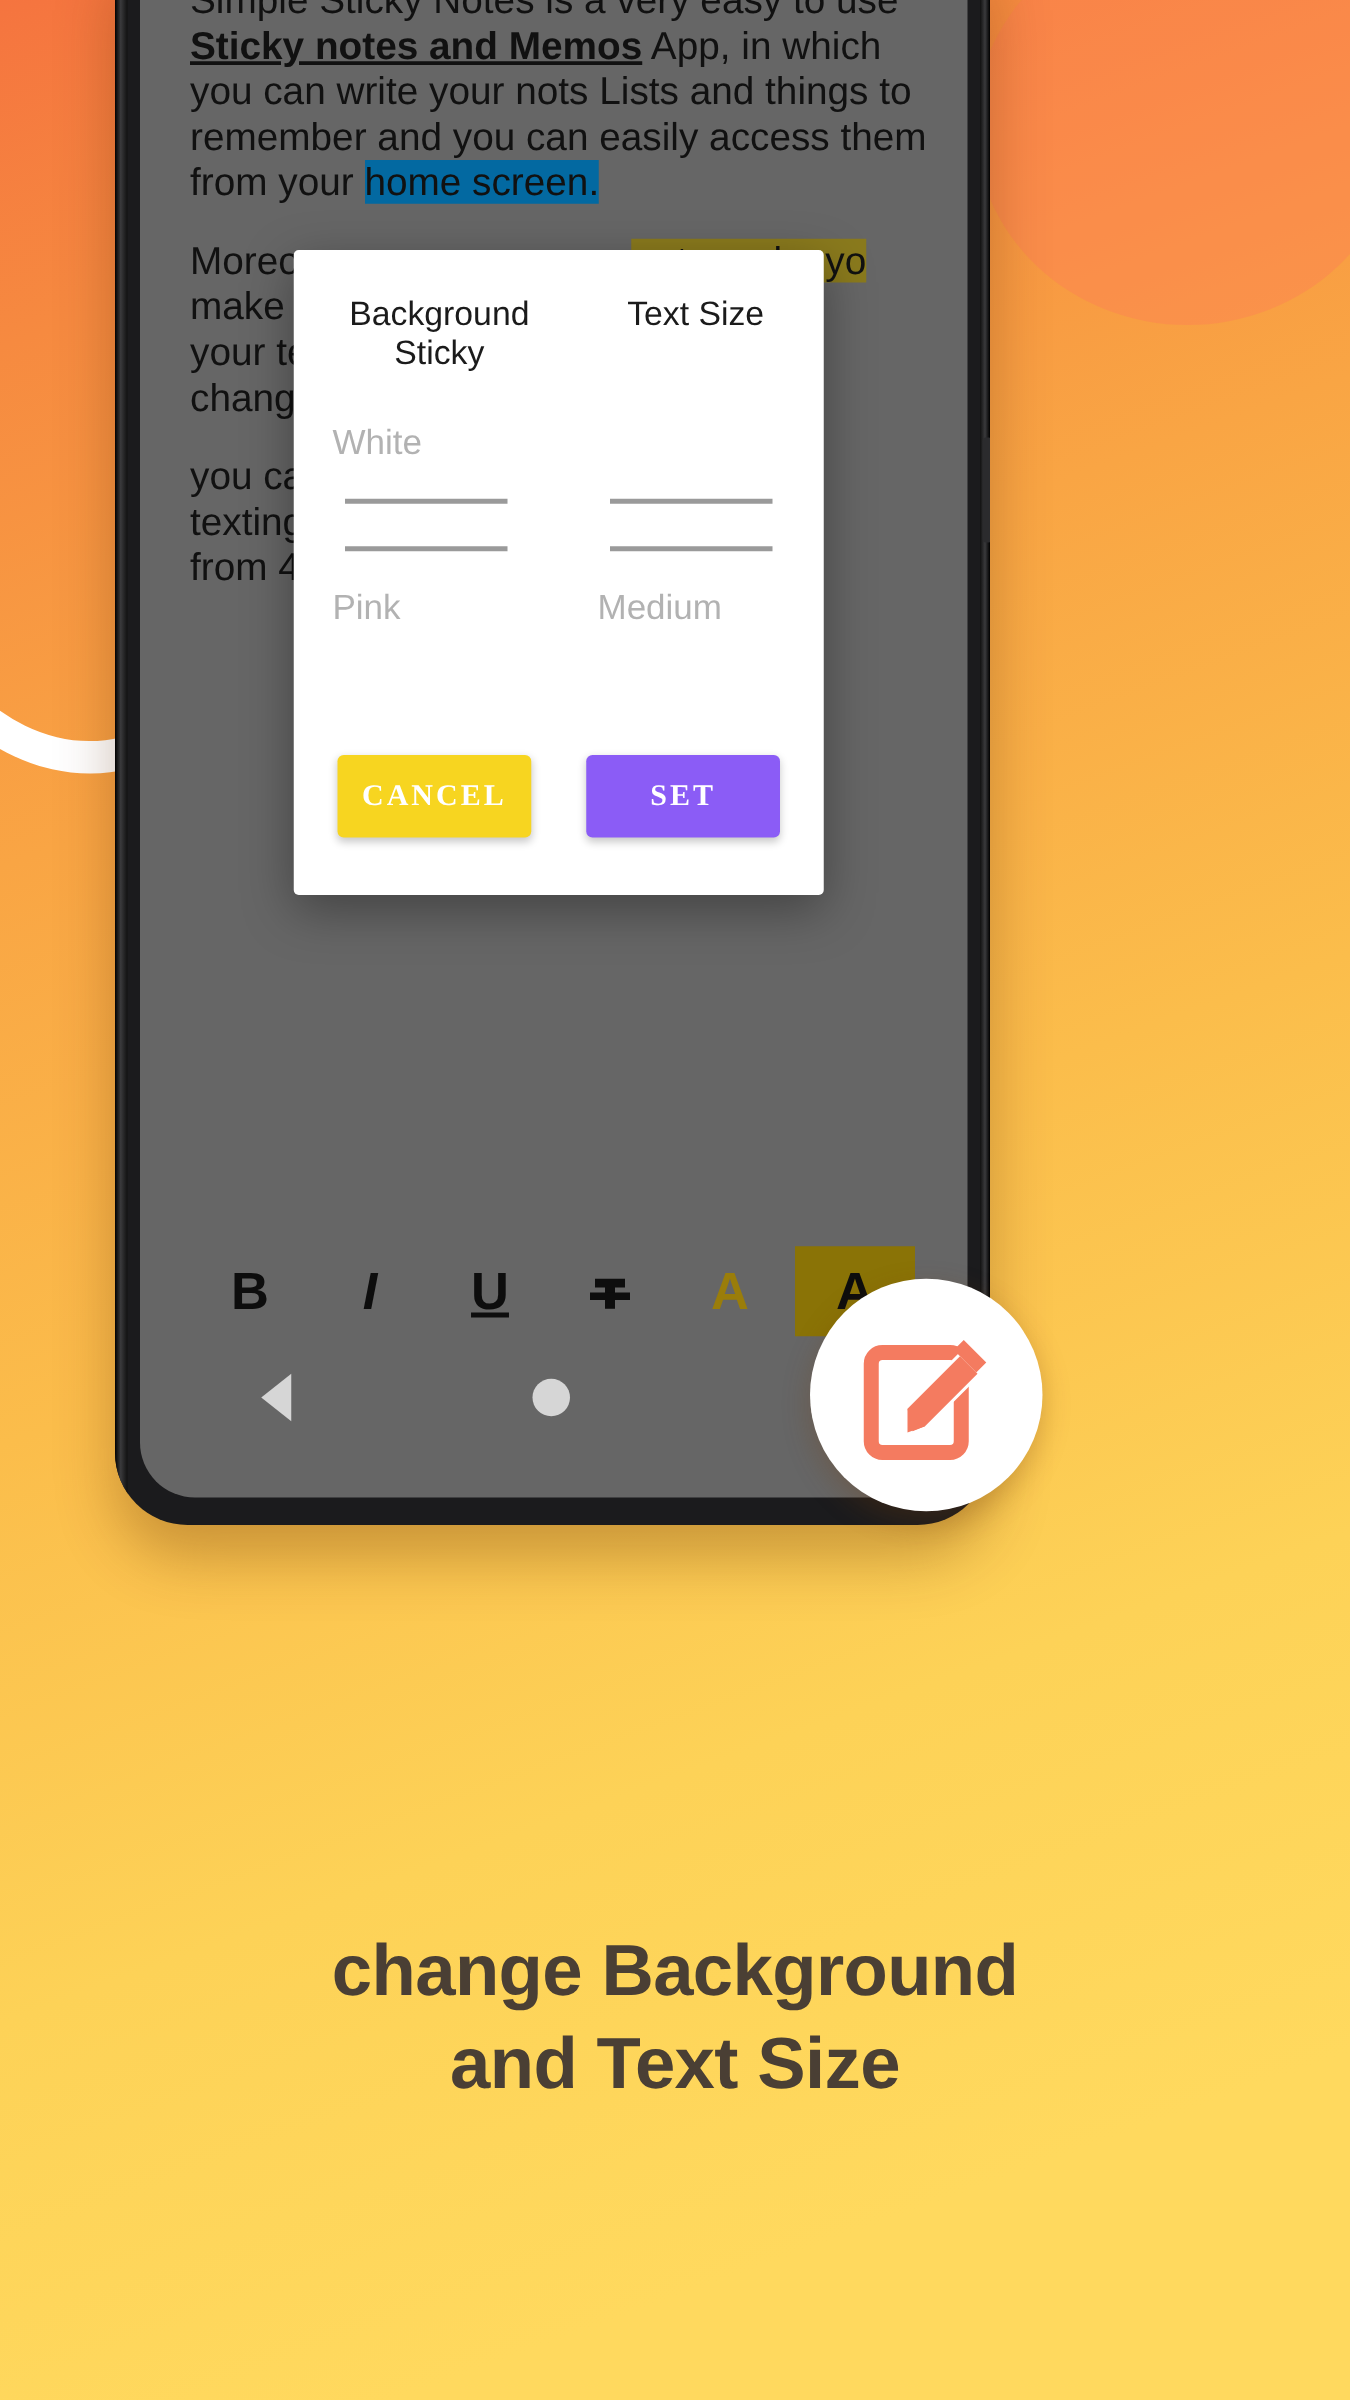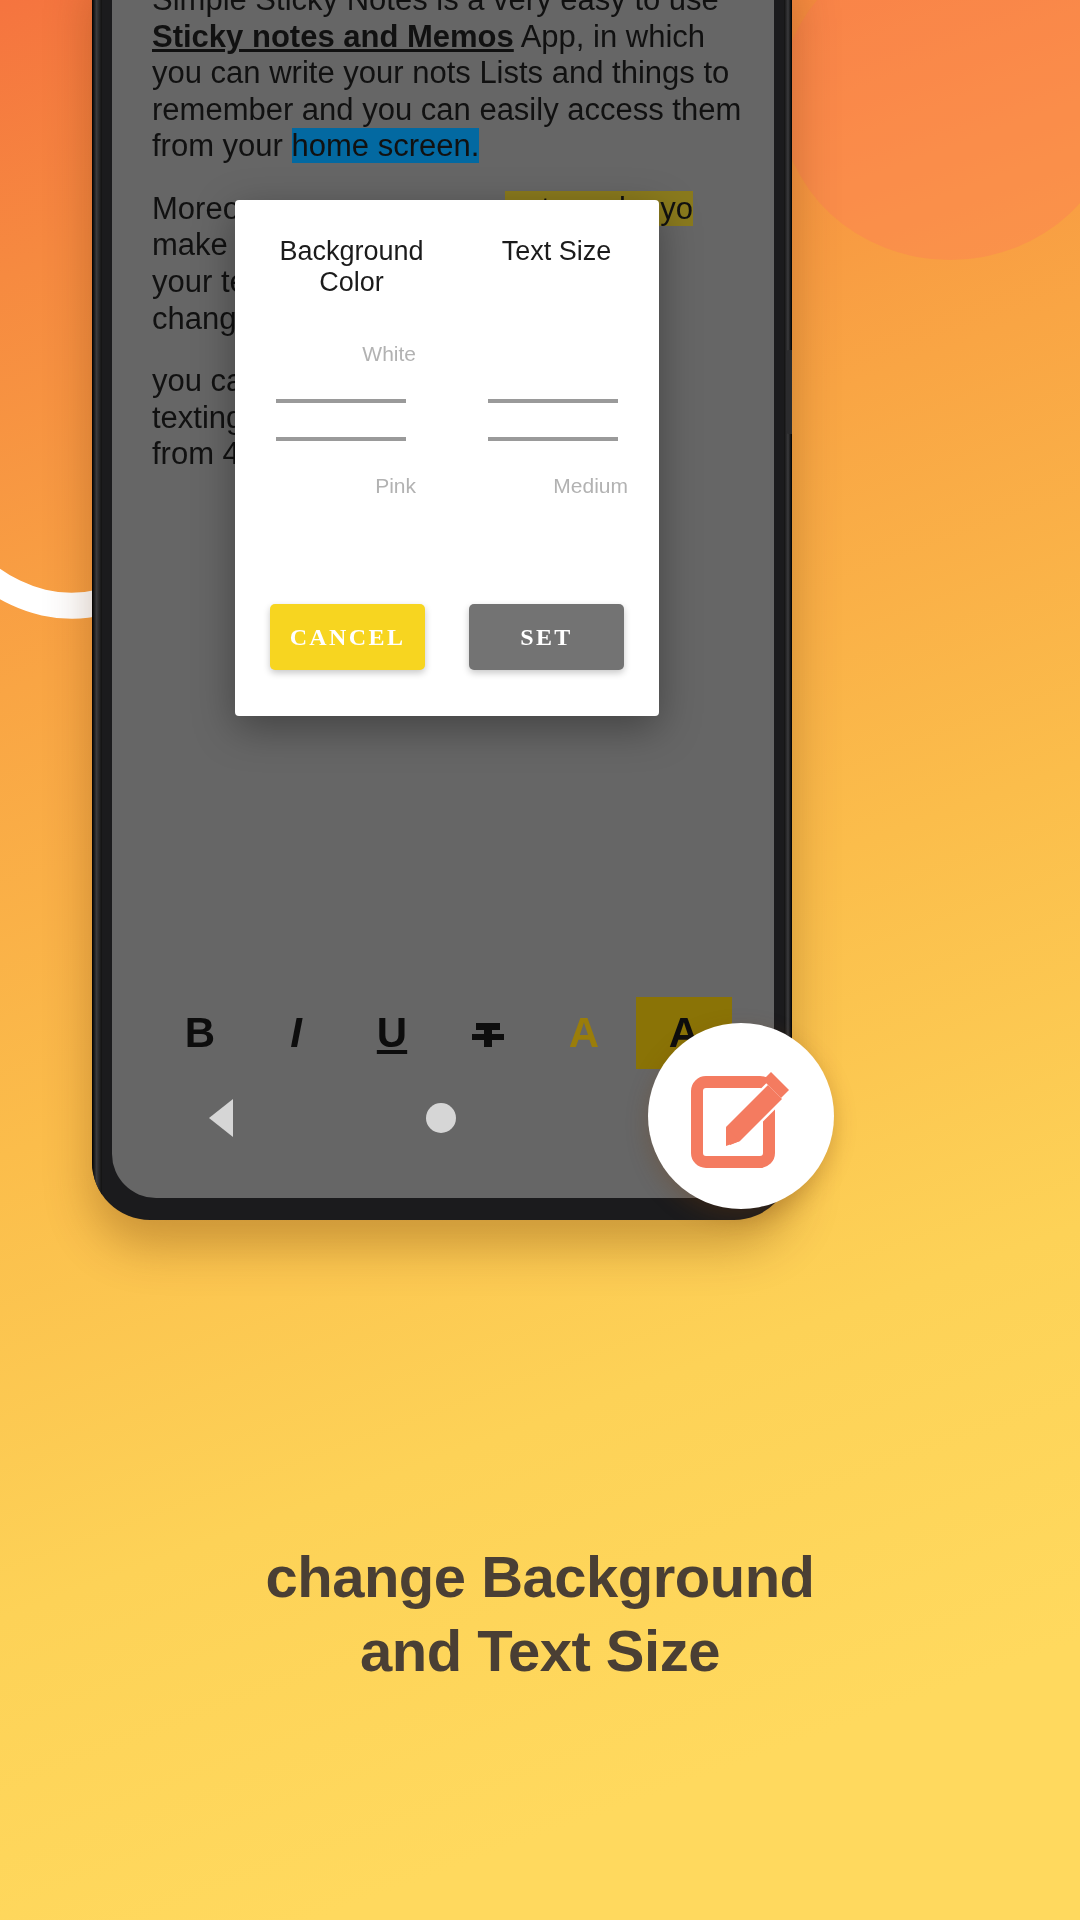--- a/index.html
+++ b/index.html
@@ -43,21 +43,21 @@
 
   
   .dialog{position:absolute;left:235px;top:200px;width:424px;height:516px;
     background:#ffffff;border-radius:4px;box-shadow:0 12px 40px rgba(0,0,0,.35);
     z-index:40;}
   .dlg-heads{display:flex;padding:36px 0 0 0;}
   .dlg-head{flex:1;text-align:center;font-size:27px;color:#1b1b1b;}
   .dlg-head.left{padding-left:14px;}
   .dlg-cols{display:flex;margin-top:28px;}
   .col{flex:1;display:flex;flex-direction:column;align-items:center;}
-  .opt{font-size:21px;height:56px;line-height:56px;text-align:right;width:150px;}
+  .opt{font-size:28px;height:56px;line-height:56px;text-align:left;width:150px;}
   .opt.dim{color:#b2b2b2;}
   .opt.sel{color:#1b1b1b;}
   .divider{width:130px;height:4px;background:#9a9a9a;margin:17px 0;}
   .dlg-btns{position:absolute;left:0;right:0;bottom:46px;display:flex;justify-content:center;gap:44px;}
   .btn{border:none;border-radius:5px;padding:0;width:155px;height:66px;
     color:#ffffff;font-size:24px;font-weight:bold;letter-spacing:2.4px;
     box-shadow:0 3px 7px rgba(0,0,0,.22);cursor:pointer;
     font-family:Liberation Serif, serif;}
 
   
@@ -131,42 +131,42 @@
       <div class="nav-back"></div>
       <div class="nav-home"></div>
       <div class="nav-recent"></div>
     </div>
 
   </div>
 </div>
 
 <div class="dialog">
   <div class="dlg-heads">
-    <div class="dlg-head left">Background Color</div>
+    <div class="dlg-head left">Background Sticky</div>
     <div class="dlg-head">Text Size</div>
   </div>
 
   <div class="dlg-cols">
     <div class="col">
       <div class="opt dim">White</div>
       <div class="divider"></div>
       <div class="divider"></div>
       <div class="opt dim">Pink</div>
     </div>
     <div class="col">
       <div class="opt dim"></div>
       <div class="divider"></div>
       <div class="divider"></div>
       <div class="opt dim">Medium</div>
     </div>
   </div>
 
   <div class="dlg-btns">
     <button class="btn" style="background:#f7d520">CANCEL</button>
-    <button class="btn" style="background:#737373">SET</button>
+    <button class="btn" style="background:#8b5cf6">SET</button>
   </div>
 </div>
 
 <div class="fab">
   <svg width="112" height="112" viewBox="0 0 112 112">
     <rect x="12" y="22" width="72" height="80" rx="9" ry="9" fill="none" stroke="#f47b60" stroke-width="12"></rect>
     <path d="M44 86 L40 66 L84 22 L100 38 L56 82 Z" fill="#ffffff" stroke="#ffffff" stroke-width="2"></path>
     <path d="M45 85 L41 67 L83 25 L97 39 L55 81 Z" fill="#f47b60"></path>
     <path d="M41 67 L55 81 L41 86 Z" fill="#f47b60"></path>
     <path d="M78 20 L96 38 L104 30 L86 12 Z" fill="#f47b60"></path>

